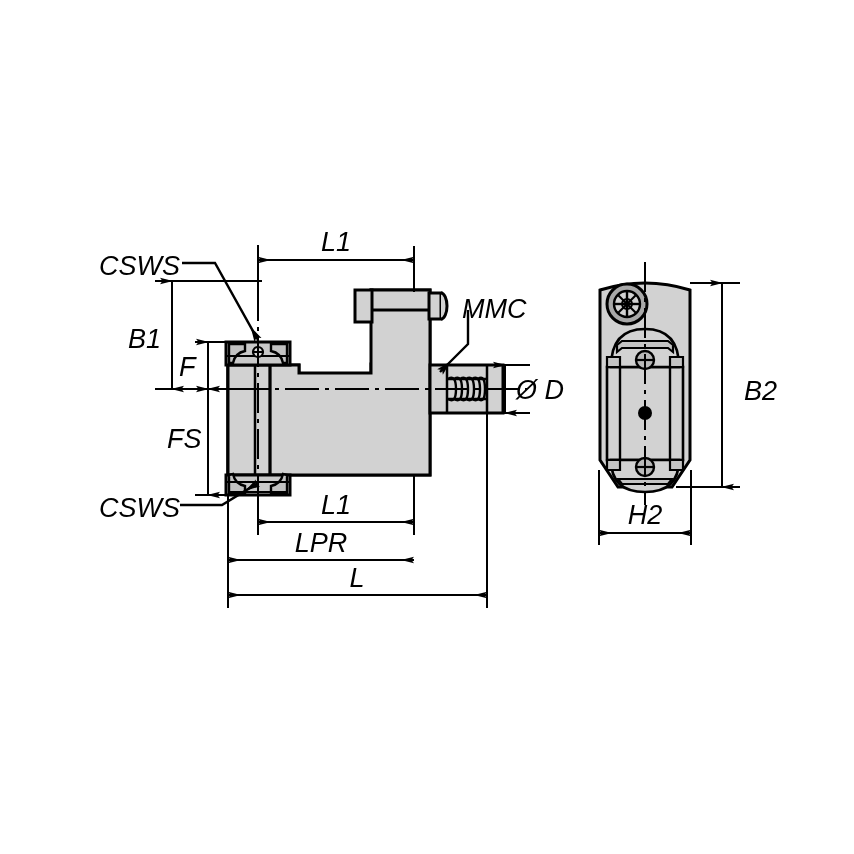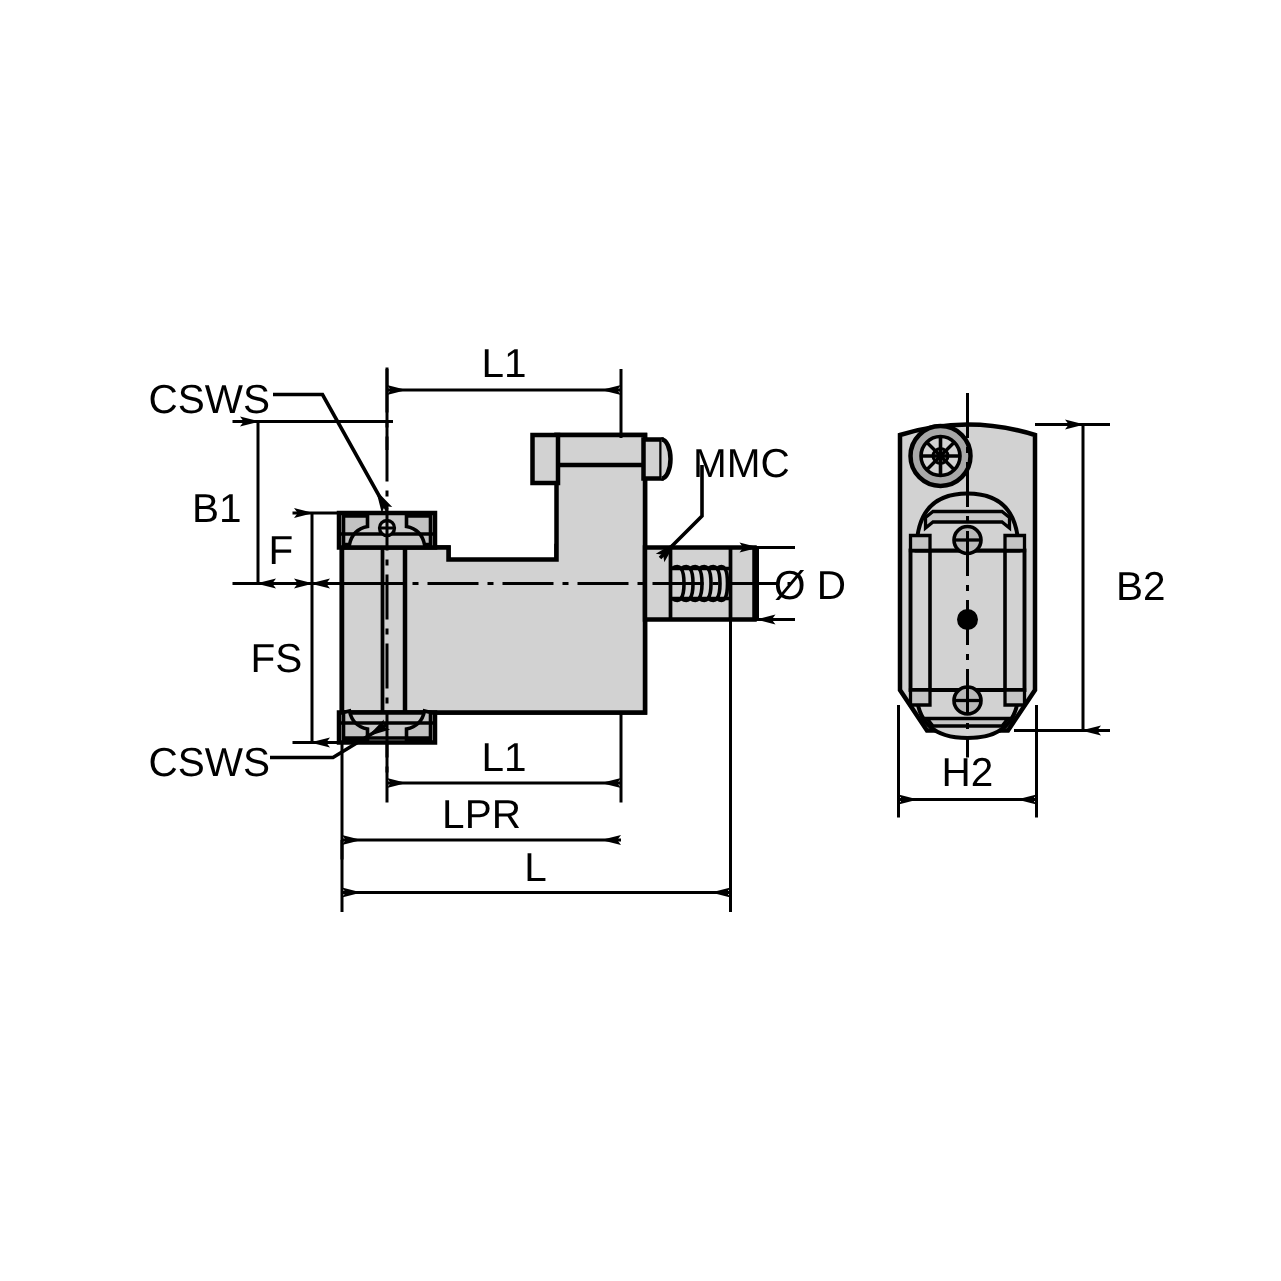--- a/index.html
+++ b/index.html
@@ -7,20 +7,21 @@
     padding: 0;
     background: #ffffff;
   }
   #sheet {
     position: relative;
     width: 854px;
     height: 662px;
     background: #ffffff;
     overflow: hidden;
     font-family: "Liberation Sans", sans-serif;
+    font-style: italic;
   }
   #sheet svg {
     position: absolute;
     left: 0;
     top: 0;
     width: 854px;
     height: 854px;
   }
   .dimtext {
     font-family: "Liberation Sans", sans-serif;

